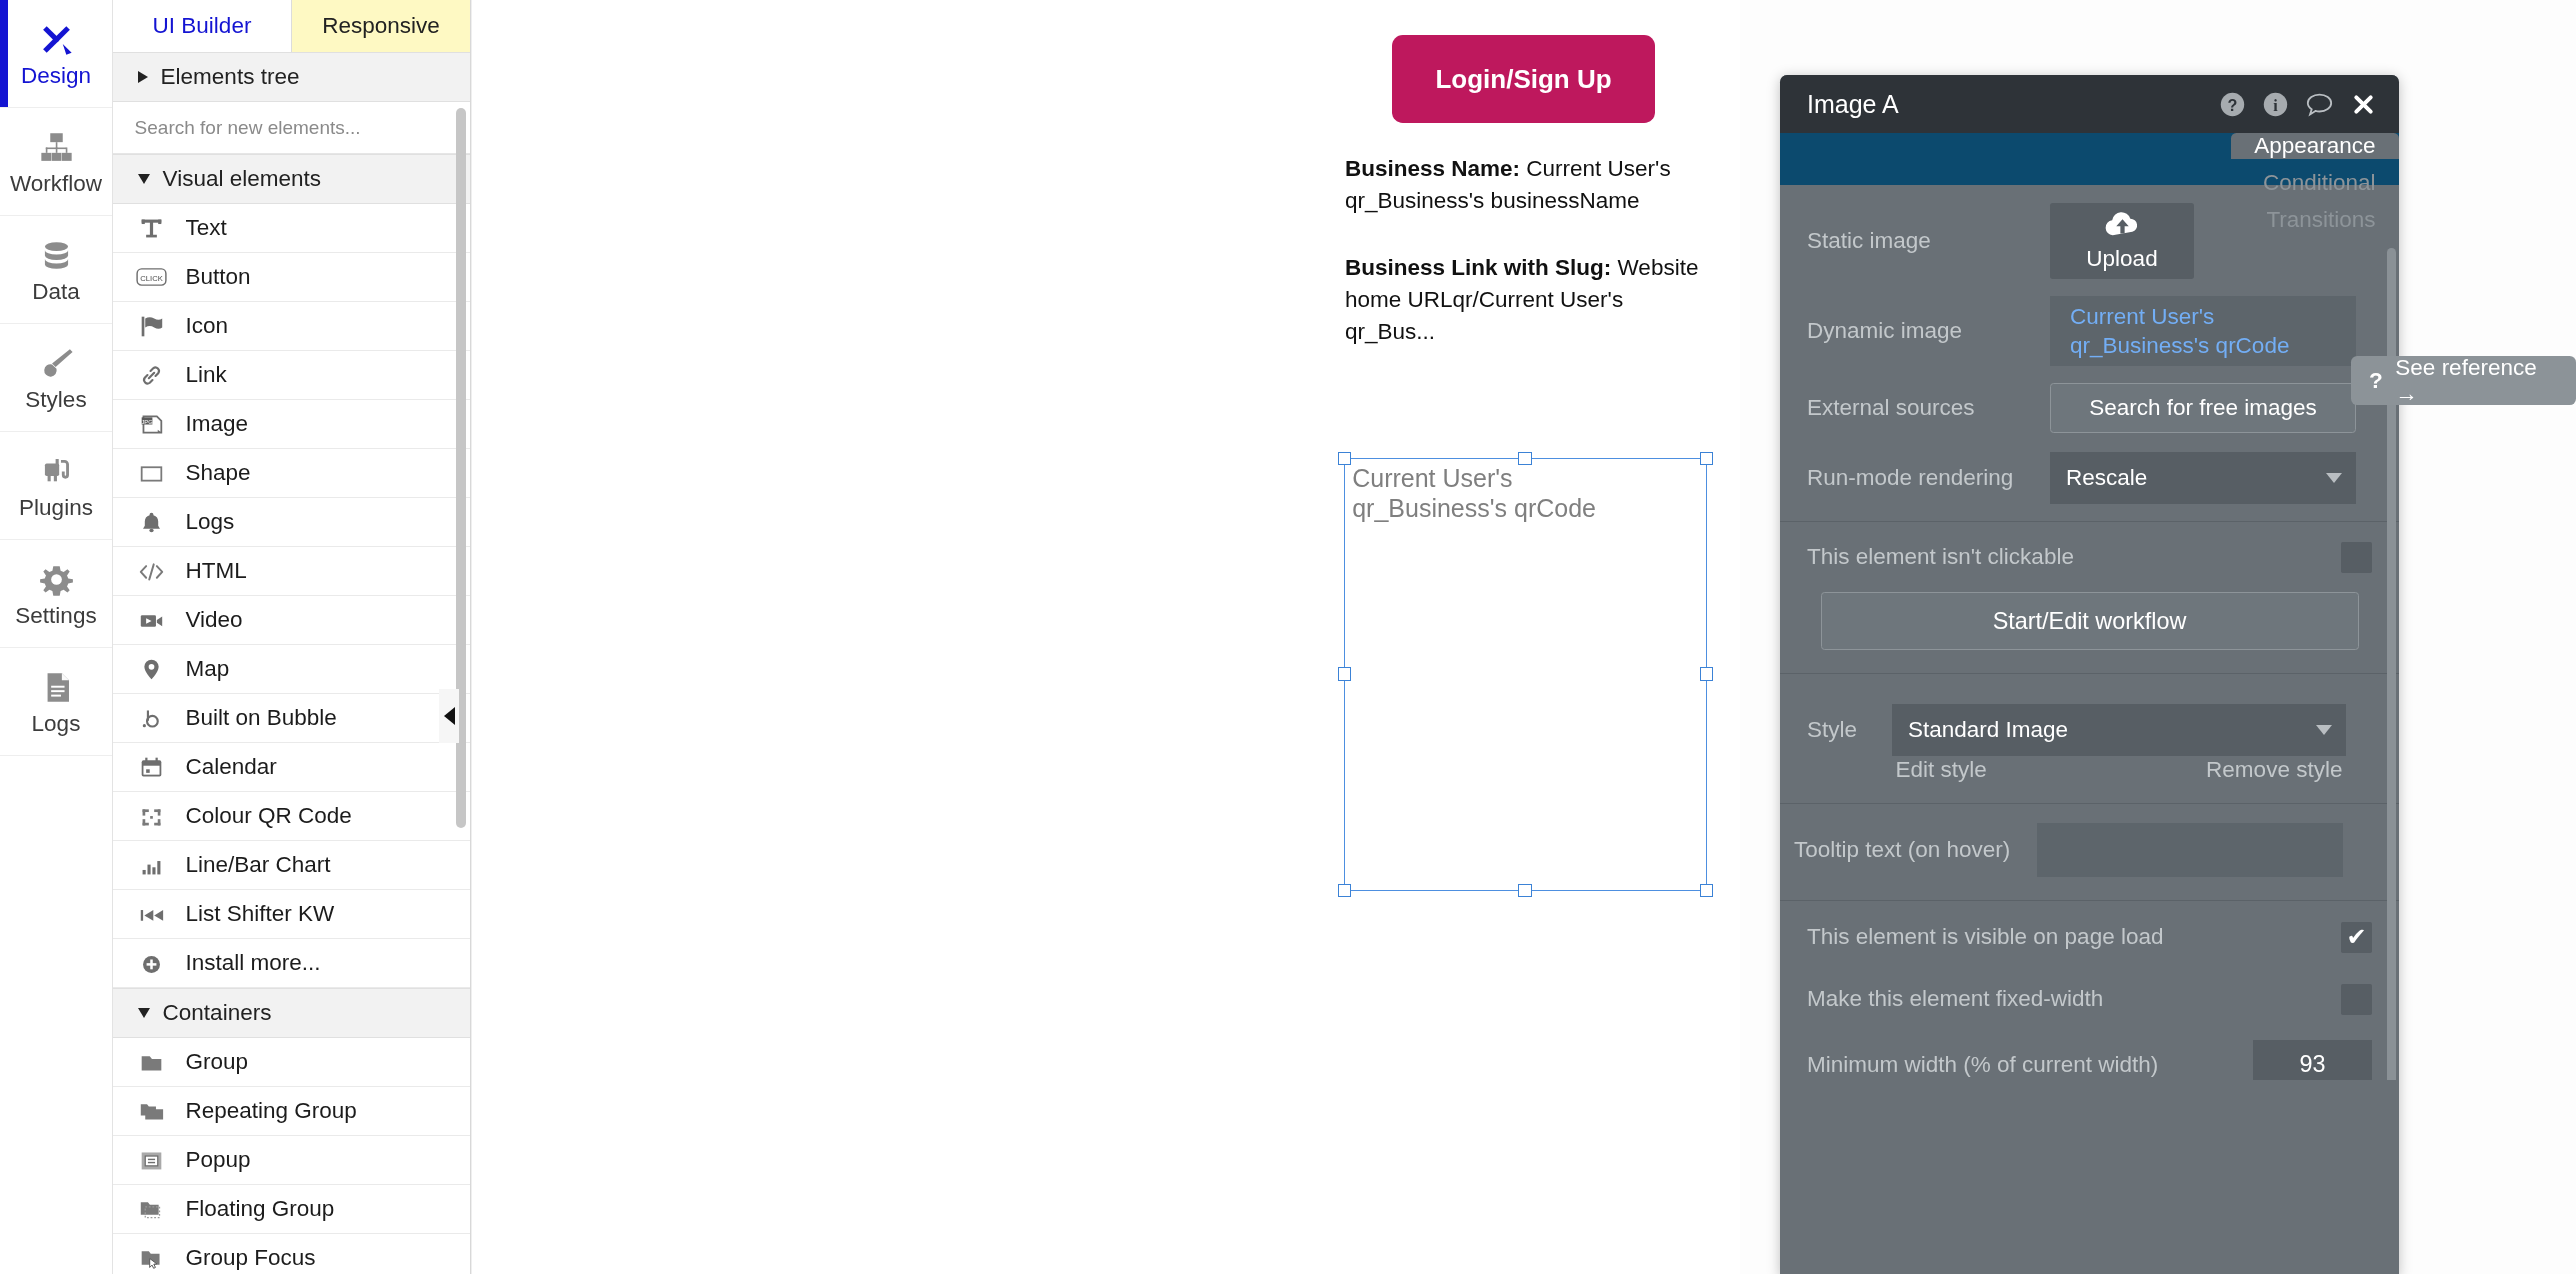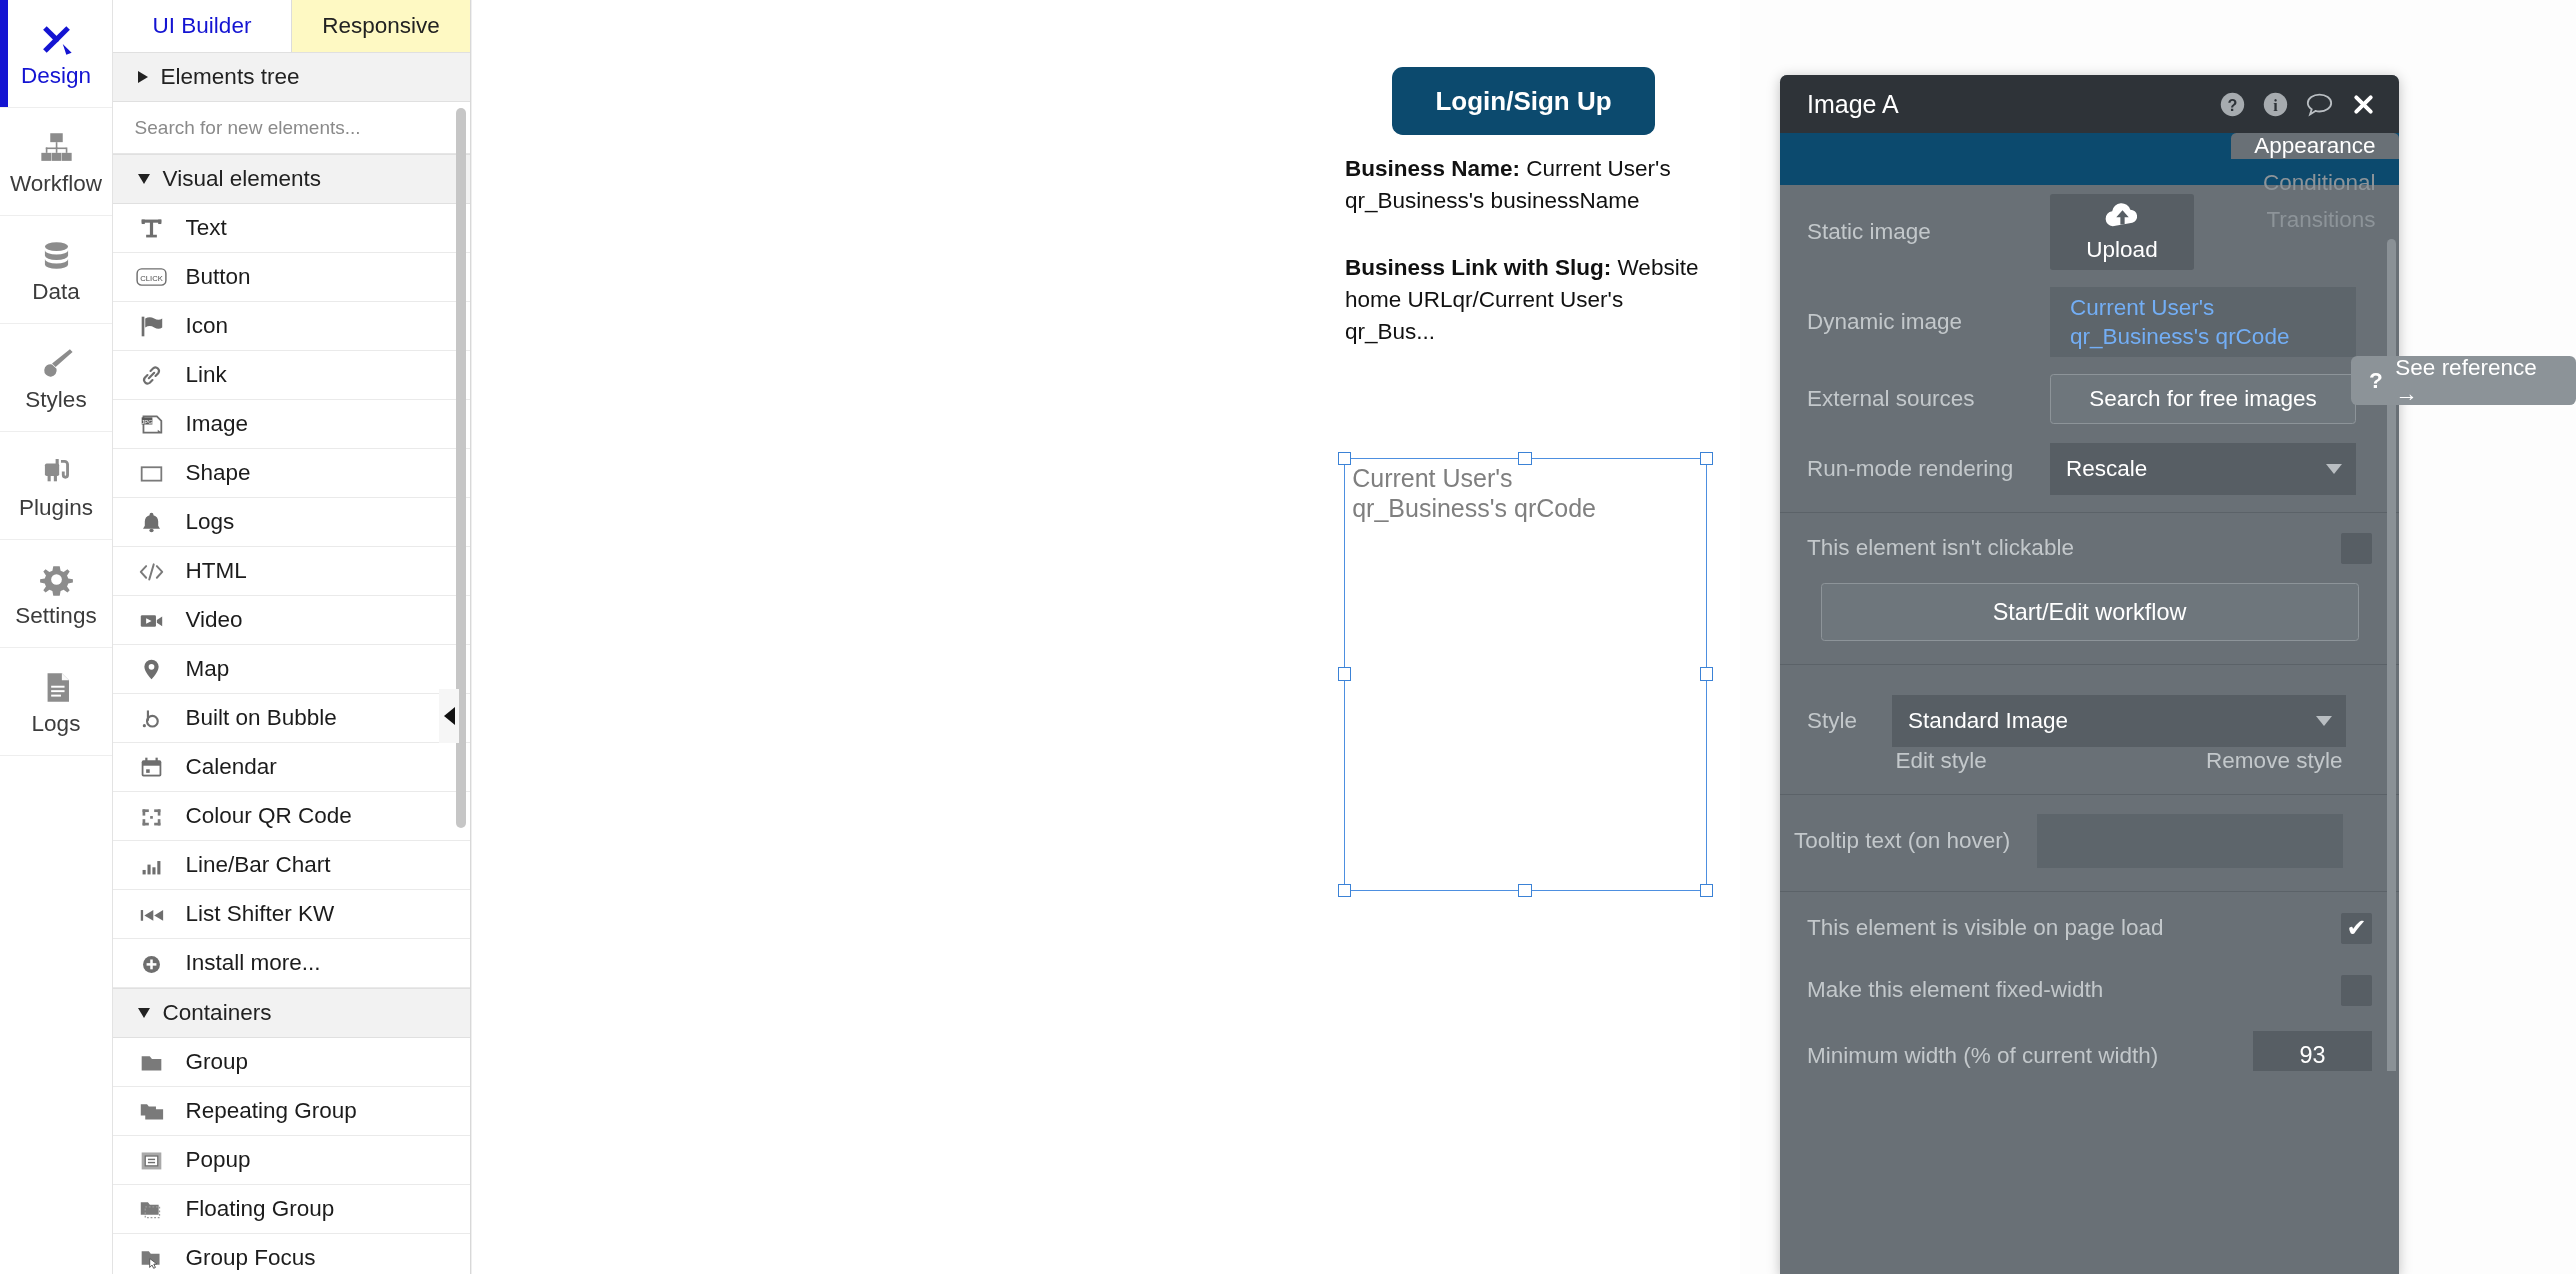--- a/index.html
+++ b/index.html
@@ -106,26 +106,25 @@
   
   .canvas-wrap { flex: 1; position: relative; background: #fdfdfd; }
   .canvas-page {
     position: absolute; left: 0; top: 0;
     width: 1269px; height: 1274px;
     background: #ffffff;
     border-left: 0.9px solid #efefef;
   }
   .login-btn {
     position: absolute; left: 1392px; top: 35px;
-    width: 263px; height: 68px;
-    background: #0c4a6e; border-radius: 10.8px;
+    width: 263px; height: 88px;
+    background: #be185d; border-radius: 10.8px;
     display: flex; align-items: center; justify-content: center;
     color: #ffffff; font-size: 26px; font-weight: bold;
     cursor: pointer;
-    margin-top: 32px;
   }
   .canvas-text {
     position: absolute;
     font-size: 22.5px; color: #111; line-height: 1.42;
     width: 360px;
   }
   .canvas-text b { font-weight: bold; }
   #ct1 { left: 1345px; top: 153px; }
   #ct2 { left: 1345px; top: 252px; }
 
@@ -176,21 +175,21 @@
 
   .prop-tabs { height: 52px; background: #0c4a6e; display: flex; align-items: flex-end; padding-left: 27px; gap: 11px; flex-direction: column; }
   .ptab {
     padding: 0 23.4px; height: 43px;
     display: flex; align-items: center;
     font-size: 22.5px; color: #8d9499;
     border-radius: 5.4px 5.4px 0 0; cursor: pointer;
   }
   .ptab.active { background: #697076; color: #ffffff; }
 
-  .prop-body { height: 886px; position: relative; overflow: hidden; }
+  .prop-body { height: 886px; position: relative; overflow: hidden; margin-top: 9px; }
   .prow { display: flex; align-items: center; padding: 0 27px; min-height: 54px; }
   .plabel { color: #c3c8cb; font-size: 22.5px; flex: 0 0 243px; }
   .pfield { flex: 1; display: flex; }
 
   .upload-box {
     width: 144px; height: 76px; background: #575e64; border-radius: 2.7px;
     display: flex; flex-direction: column; align-items: center; justify-content: center;
     color: #ffffff; font-size: 22.5px; gap: 1.8px; cursor: pointer;
   }
   .dyn-box {

